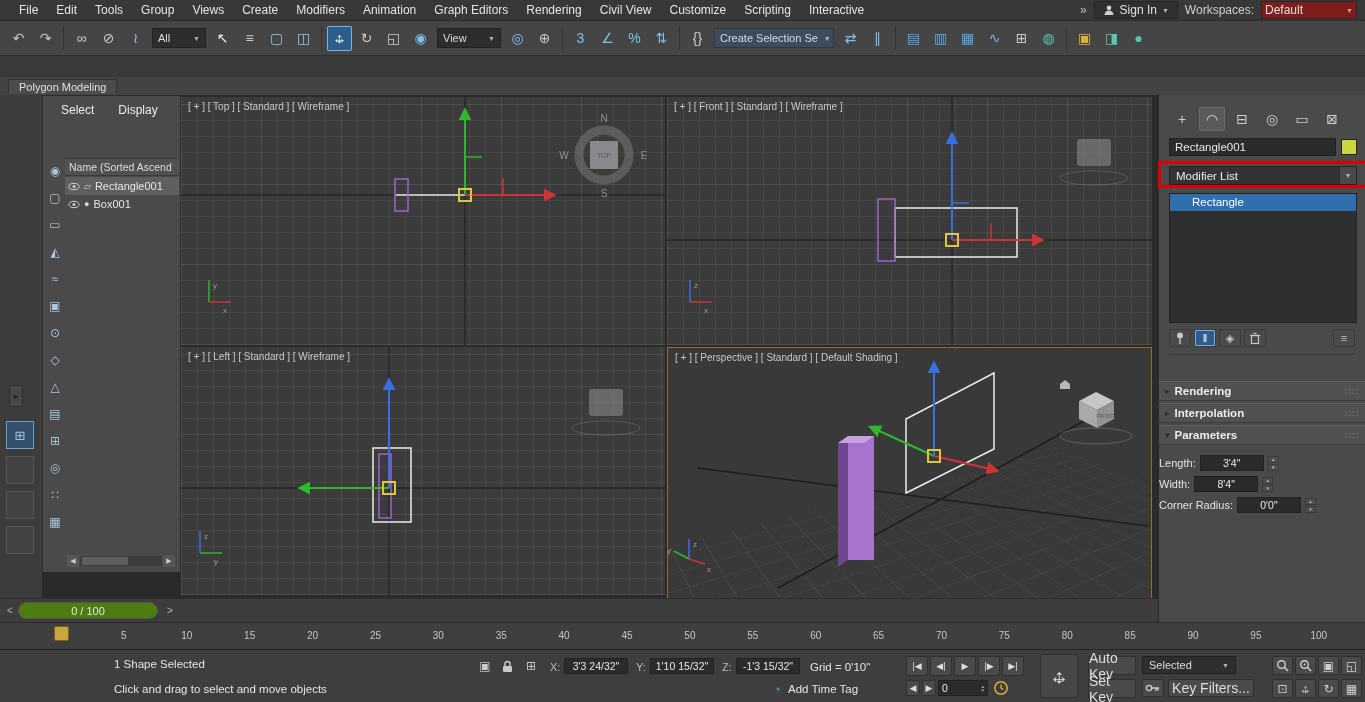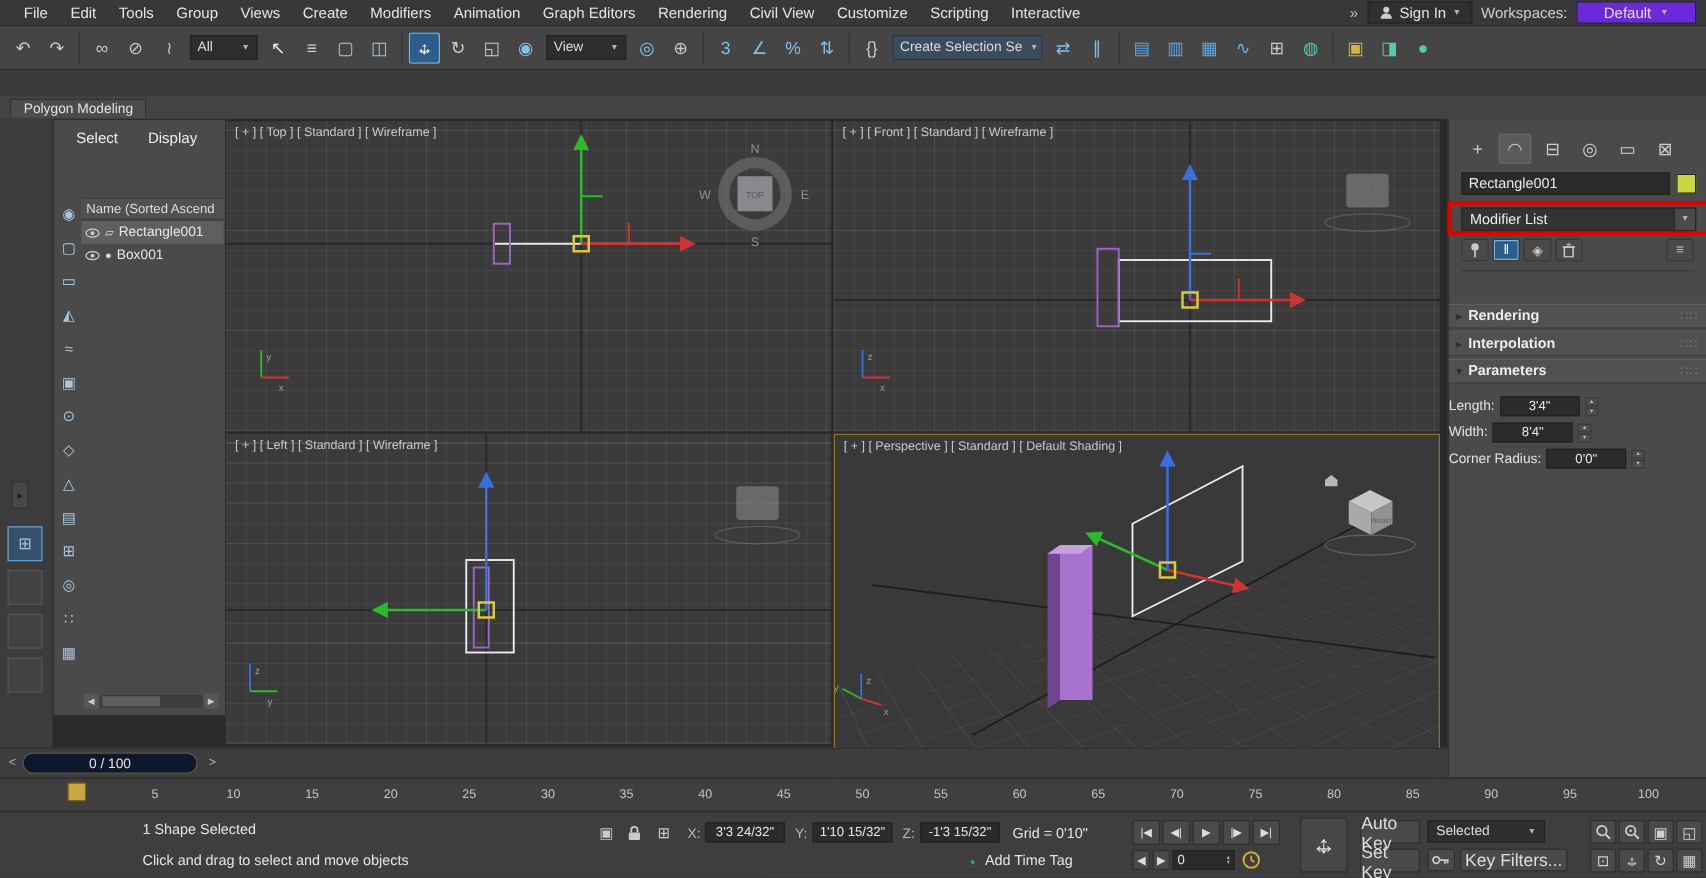--- a/index.html
+++ b/index.html
@@ -10,22 +10,22 @@
 
 .menu-bar{position:absolute;left:0;top:0;width:100%;height:21px;background:#383838;
           display:flex;align-items:center;border-bottom:1px solid #2c2c2c;z-index:5}
 .menu-items{display:flex;padding-left:10px}
 .menu-item{font-size:12px;color:#e4e4e4;padding:2px 9px;white-space:nowrap;cursor:default}
 .menu-right{margin-left:auto;display:flex;align-items:center;gap:7px;padding-right:8px}
 .overflow-chev{color:#bdbdbd;font-size:12px}
 .signin{display:flex;align-items:center;gap:5px;background:#303030;border:1px solid #262626;
         height:18px;padding:0 8px;font-size:12px;color:#e0e0e0}
 .ws-label{font-size:12px;color:#cfcfcf}
-.ws-dd{display:flex;align-items:center;justify-content:space-between;background:#6d28d9;
-       border:1px solid #262626;height:18px;padding:0 21px;font-size:12px;color:#e0e0e0;width:96px}
+.ws-dd{display:flex;align-items:center;justify-content:space-between;background:#7f1d1d;
+       border:1px solid #262626;height:18px;padding:0 3px;font-size:12px;color:#e0e0e0;width:96px}
 .dda{font-size:7px;color:#b0b0b0}
 
 
 .toolbar{position:absolute;left:0;top:21px;width:100%;height:35px;background:#454546;
          display:flex;align-items:center;padding:0 5px;border-bottom:1px solid #2e2e2e;z-index:5}
 .tgroup{display:flex;align-items:center}
 .ticon{width:25px;height:25px;margin:0 1px;display:flex;align-items:center;justify-content:center;
        font-size:14px;color:#c9c9c9;border-radius:2px;position:relative;cursor:default}
 .ticon.active{background:#2d5d8b;box-shadow:inset 0 0 0 1px #7ab1e0;color:#fff}
 .tgroup .ticon.active::before{content:"\2195";position:absolute;inset:0;display:flex;
@@ -133,21 +133,21 @@
         font-size:10.5px;line-height:15px;text-align:center}
 .pspin{display:flex;flex-direction:column;gap:1px}
 .psbtn{width:11px;height:7px;background:#4e4e4e;border:1px solid #3a3a3a;color:#bbb;font-size:5px;
        line-height:4px;display:flex;align-items:center;justify-content:center}
 
 
 .tslider{position:absolute;left:0;top:598px;width:1158px;height:24px;background:#3d3d3d;
          border-top:1px solid #2e2e2e;display:flex;align-items:center;z-index:3}
 .ts-arrow{width:12px;height:16px;display:flex;align-items:center;justify-content:center;color:#b8b8b8;
           font-size:10px;margin-left:4px}
-.ts-box{width:140px;height:17px;background:#0f172a;border:1px solid #555;border-radius:9px;color:#e4e4e4;
+.ts-box{width:140px;height:17px;background:#4d7c0f;border:1px solid #555;border-radius:9px;color:#e4e4e4;
         font-size:11px;display:flex;align-items:center;justify-content:center;margin:0 2px}
 .ruler{position:absolute;left:0;top:622px;width:1365px;height:28px;background:#3f3f40;
        border-top:1px solid #2b2b2b;border-bottom:1px solid #242424;z-index:4}
 .tick-row{position:absolute;left:50px;right:35px;top:7px;display:flex;justify-content:space-between}
 .tick{font-size:10px;color:#c6c6c6;width:22px;text-align:center}
 .marker{position:absolute;left:54px;top:3px;width:15px;height:15px;background:#caa73c;
         border:1px solid #7c6420;border-radius:2px;z-index:2}
 
 
 .status{position:absolute;left:0;top:650px;width:1365px;height:52px;background:#3e3e3e;z-index:4}
@@ -520,20 +520,24 @@
       <span class="name-field">Rectangle001</span>
       <span class="swatch"></span>
     </div>
     <div class="modlist">
       <span>Modifier List</span>
       <span class="ddbox">
           <span class="dda">▼</span>
         </span>
     </div>
     <div class="annotation"></div>
+    <div class="stack">
+
+    <div class="stack-item">Rectangle</div>
+      </div>
     <div class="stack-tools">
       <span class="stool">
         <svg width="10" height="12">
             <circle cx="5" cy="3.5" r="3" fill="#c9c9c9"></circle>
             <line x1="5" y1="6.5" x2="5" y2="12" stroke="#c9c9c9" stroke-width="1.4"></line>
           </svg>
       </span>
       <span class="stool active">‖</span>
       <span class="stool">◈</span>
       <span class="stool">

